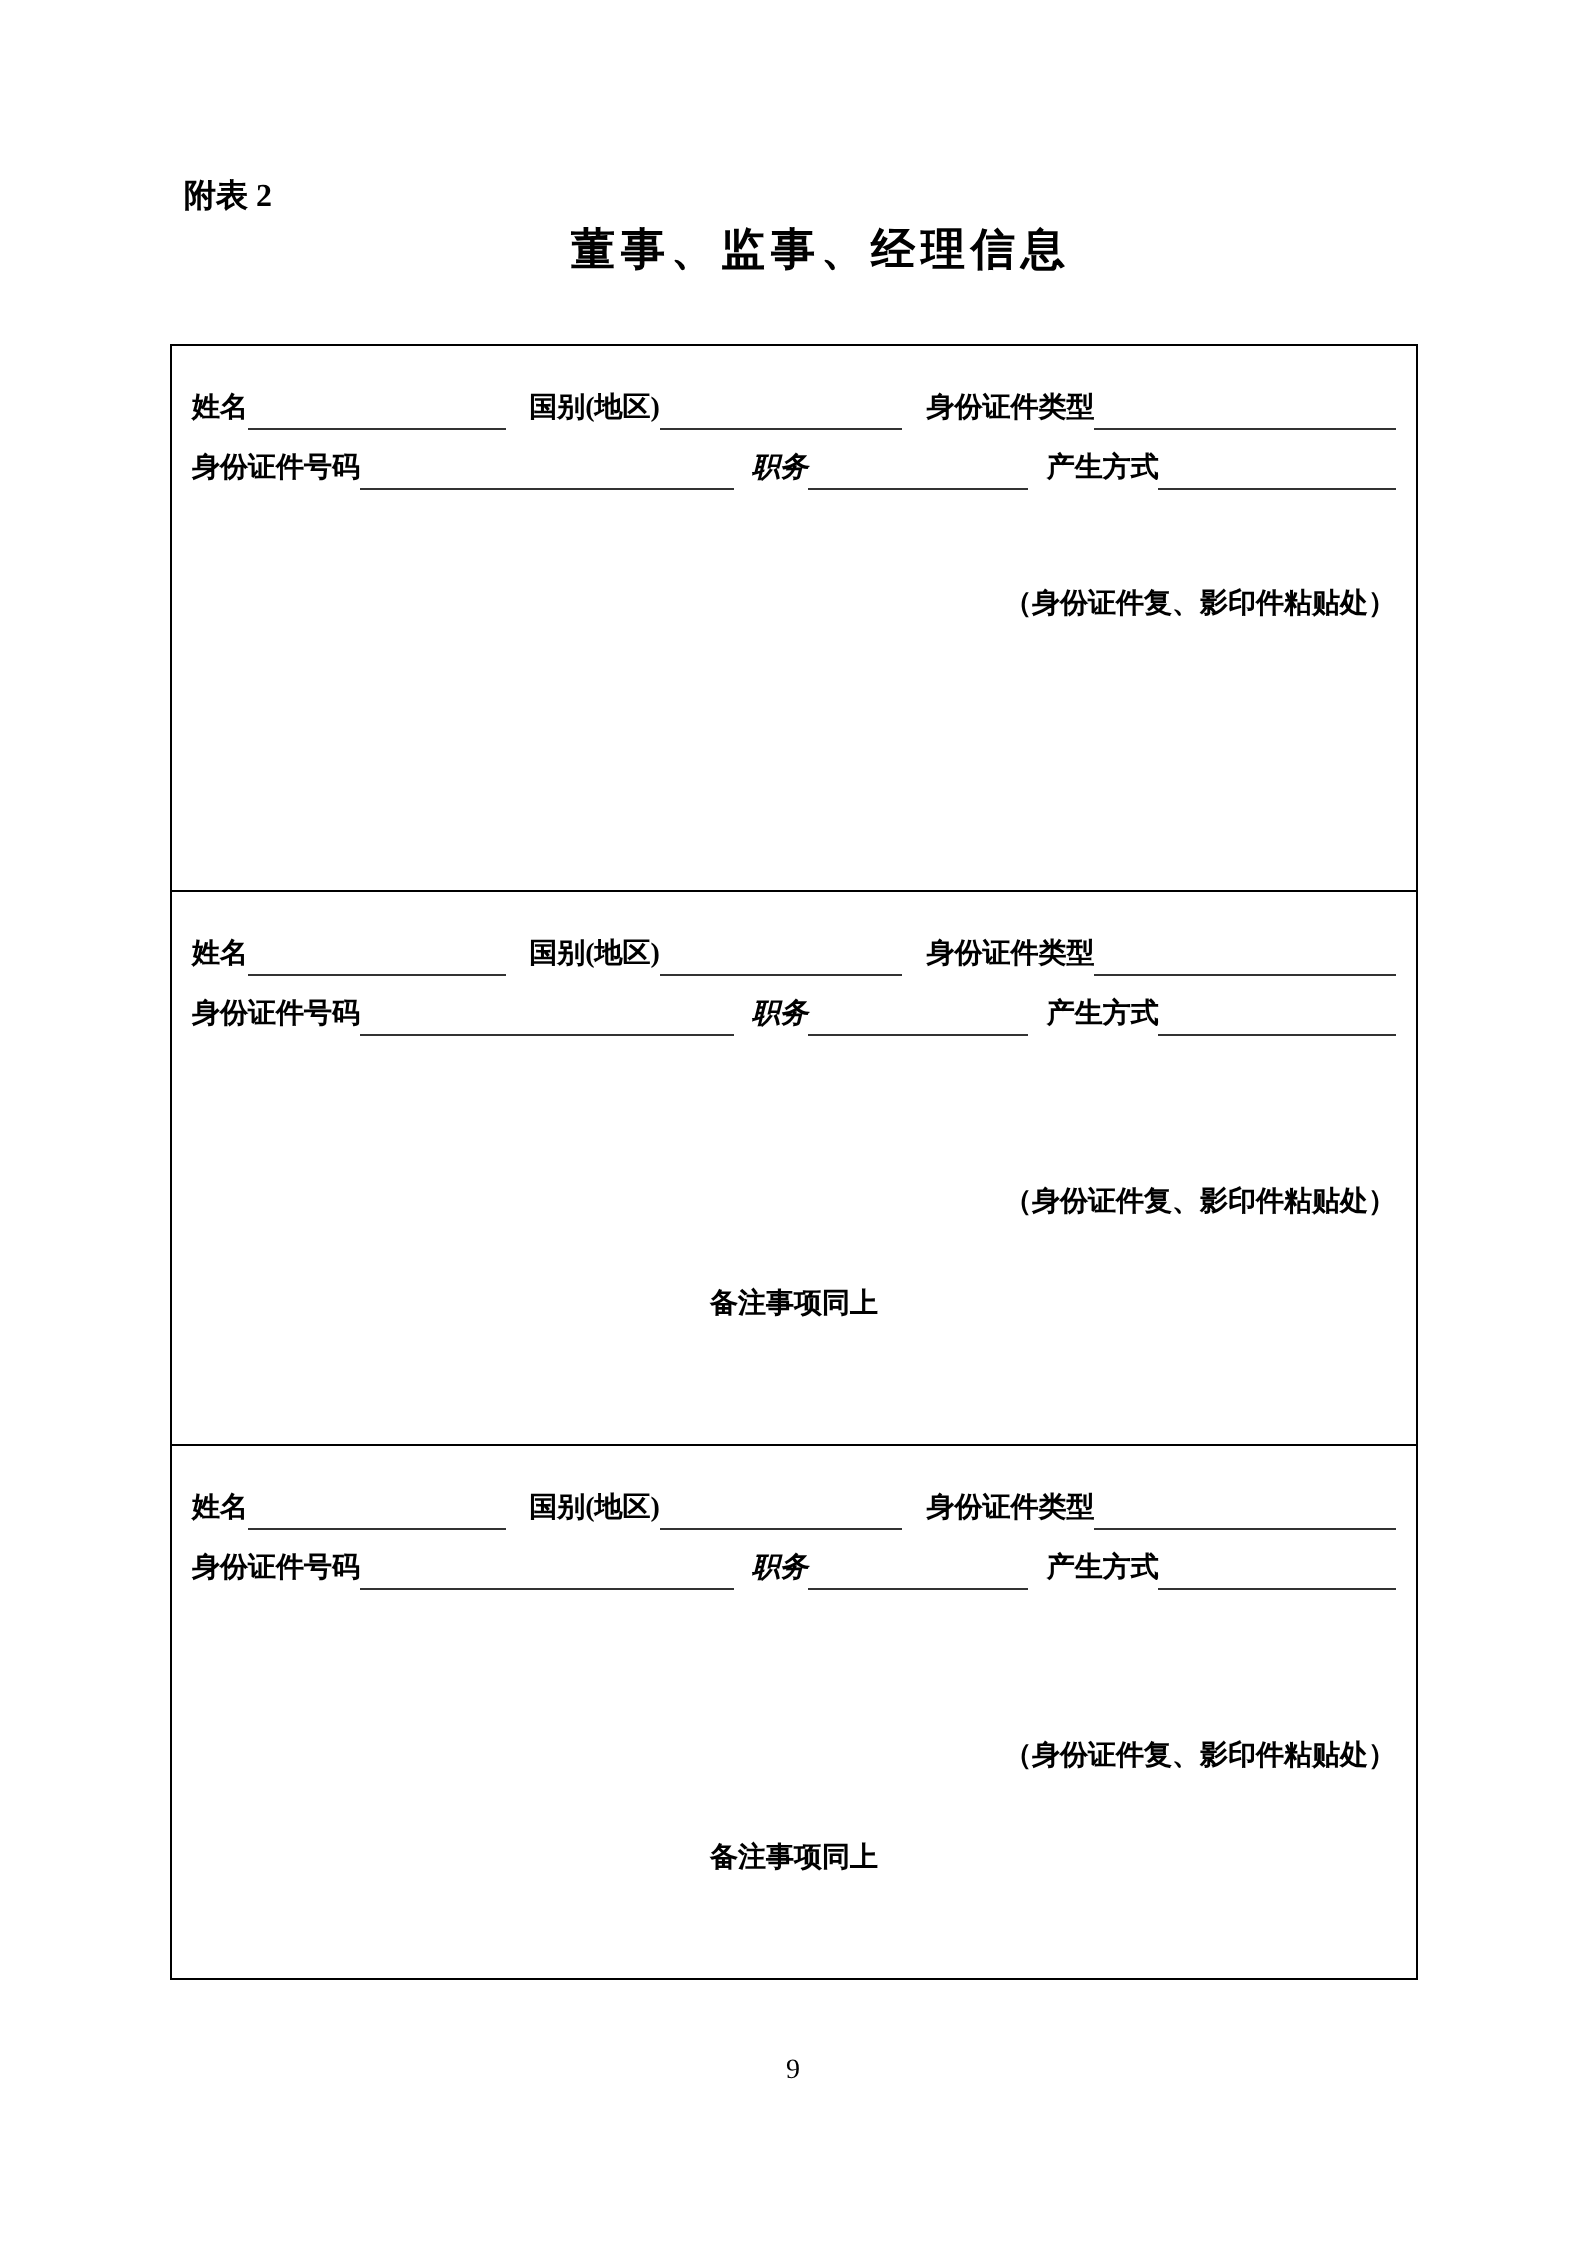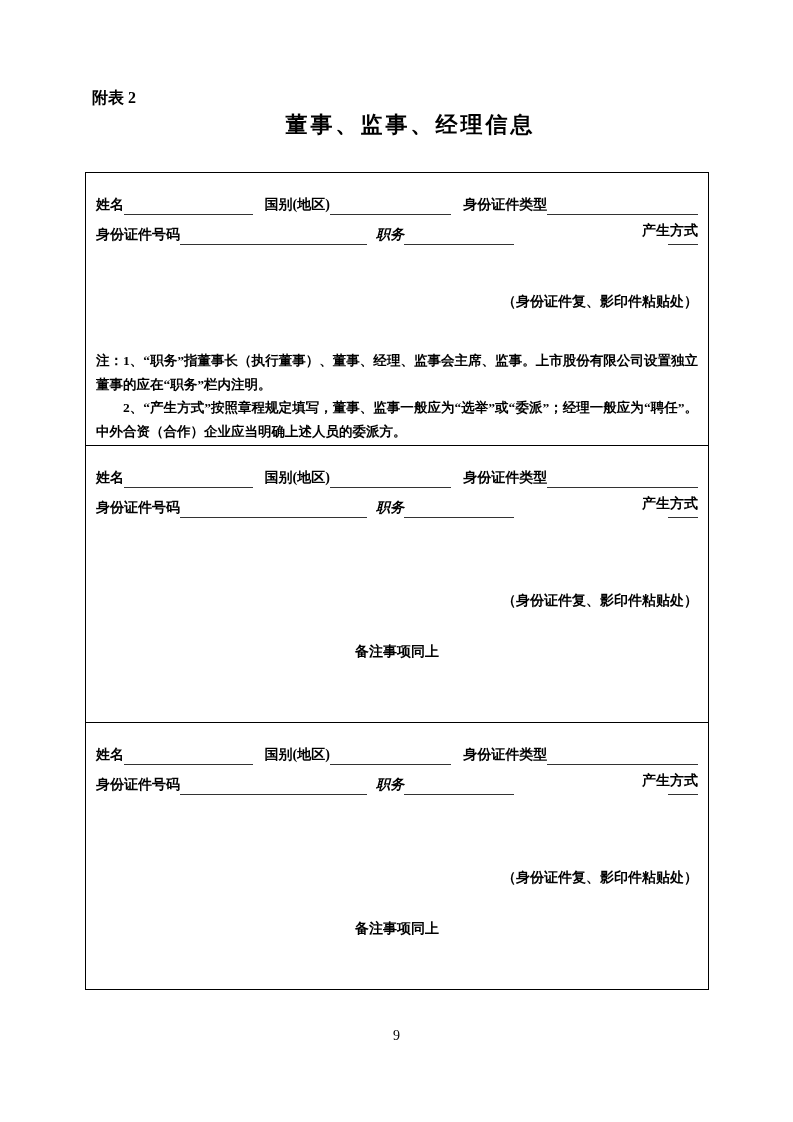--- a/index.html
+++ b/index.html
@@ -47,21 +47,21 @@
   .field { display:flex; align-items:flex-end; }
   .label { white-space:nowrap; font-size:14px; font-weight:bold; line-height:20px; }
   .blank { flex:1; height:16px; border-bottom:1px solid #333; min-width:30px; }
   
   .f-name   { width:26%; }
   .f-nat    { width:31%; }
   .f-idtype { width:39%; }
   
   .f-idnum  { width:45%; }
   .f-pos    { width:23%;font-style:italic; }
-  .f-method { width:29%;flex-direction:column; }
+  .f-method { width:29%; }
 
   .paste {
     text-align:right; font-size:14px; font-weight:bold;
   }
   .sec1 .paste { margin-top:48px; }
   .sec2 .paste, .sec3 .paste { margin-top:74px; }
   .remarks {
     text-align:center; font-size:14px; font-weight:bold;
     margin-top:33px;
   }
@@ -110,24 +110,20 @@
         <div class="field f-pos">
           <span class="label">职务</span>
             <span class="blank"></span>
         </div>
         <div class="field f-method">
           <span class="label">产生方式</span>
             <span class="blank"></span>
         </div>
       </div>
       <div class="paste">（身份证件复、影印件粘贴处）</div>
-      <div class="notes">
-        <p>注：1、“职务”指董事长（执行董事）、董事、经理、监事会主席、监事。上市股份有限公司设置独立董事的应在“职务”栏内注明。</p>
-        <p class="indent">2、“产生方式”按照章程规定填写，董事、监事一般应为“选举”或“委派”；经理一般应为“聘任”。中外合资（合作）企业应当明确上述人员的委派方。</p>
-      </div>
     </div>
 
     <div class="section sec2">
       <div class="field-row">
         <div class="field f-name">
           <span class="label">姓名</span>
             <span class="blank"></span>
         </div>
         <div class="field f-nat">
           <span class="label">国别(地区)</span>

